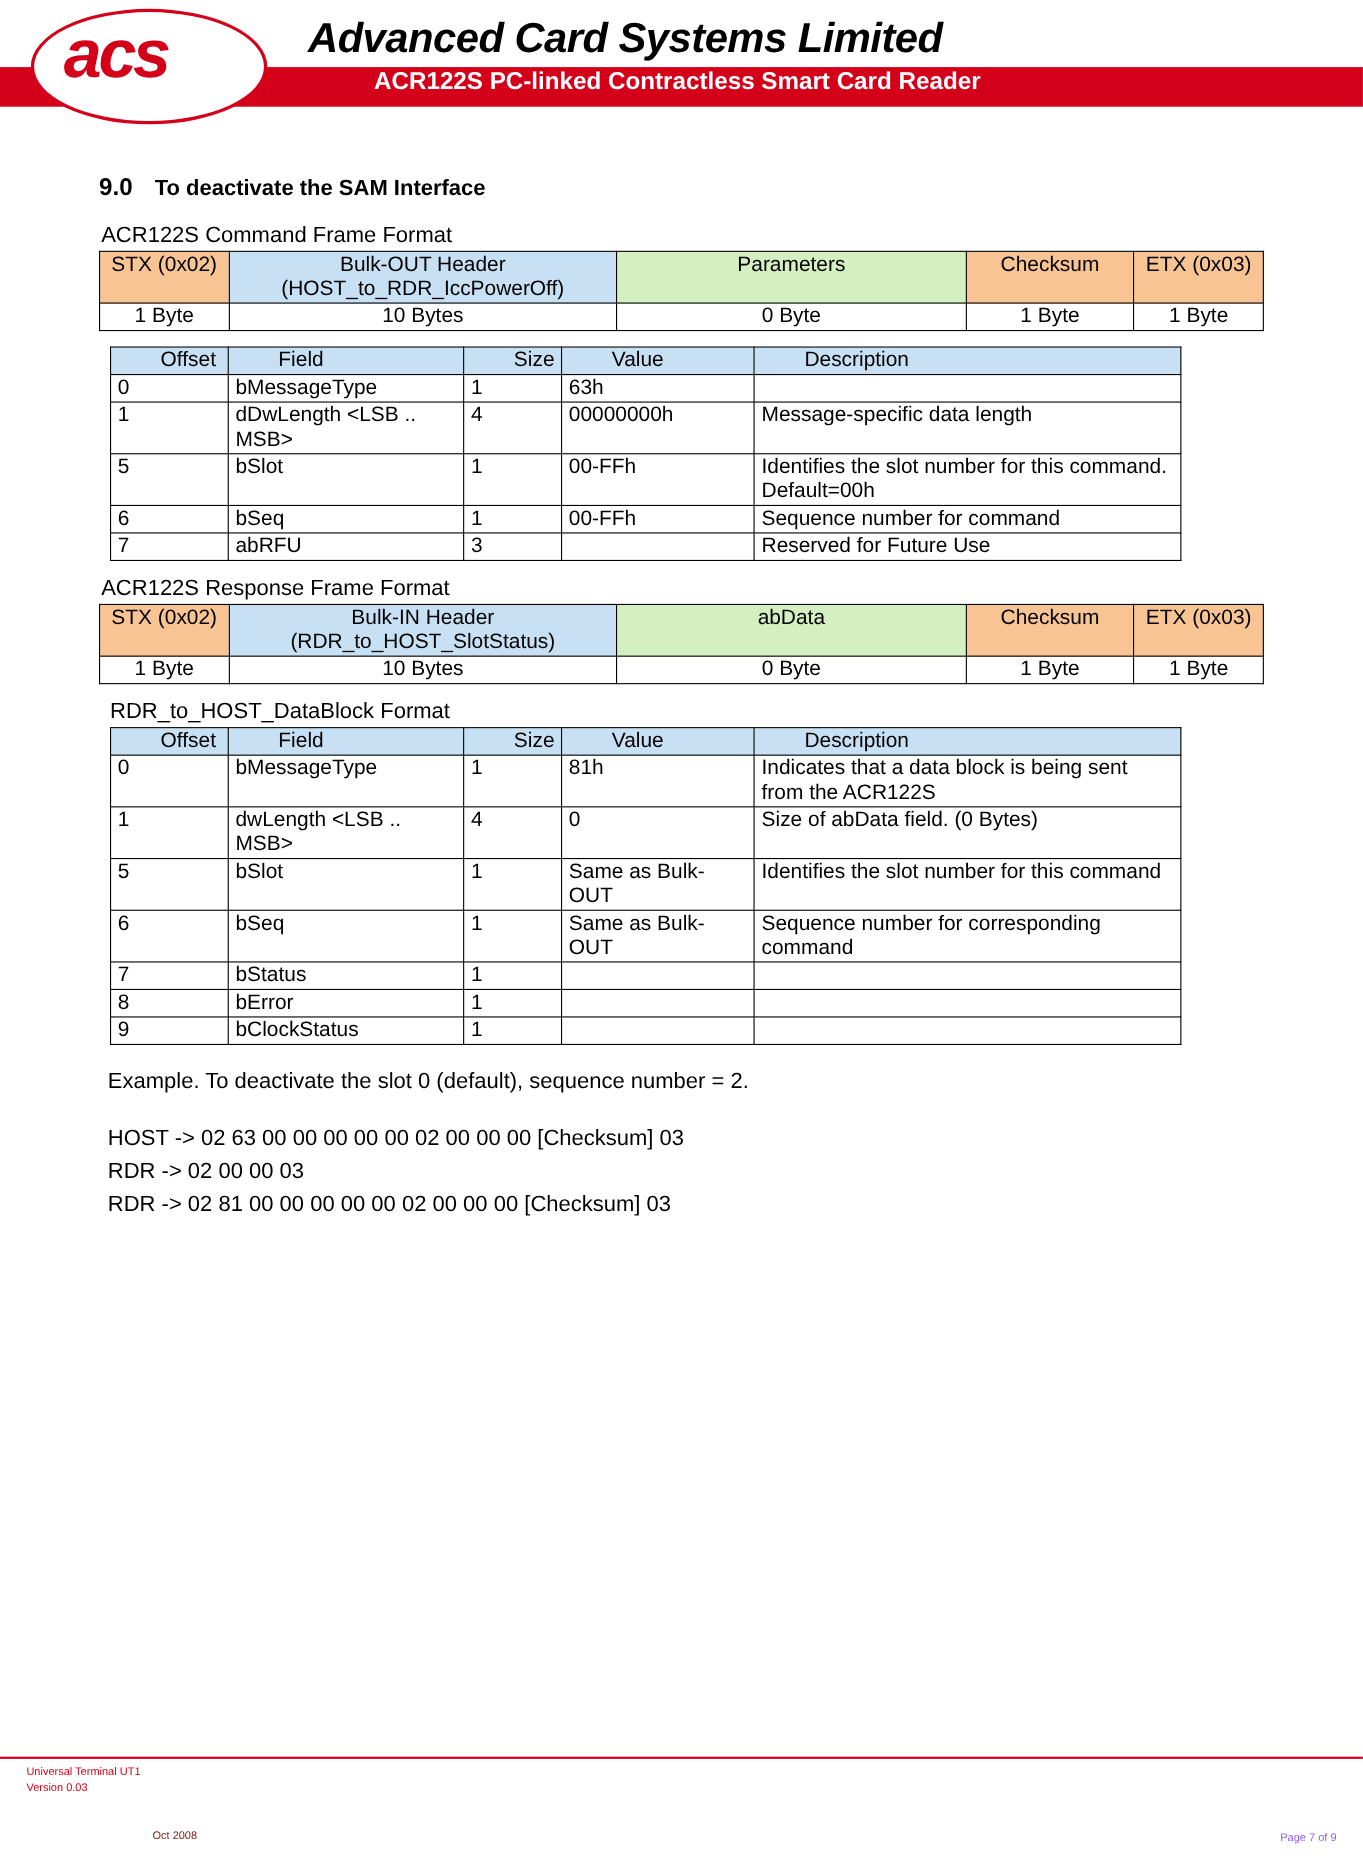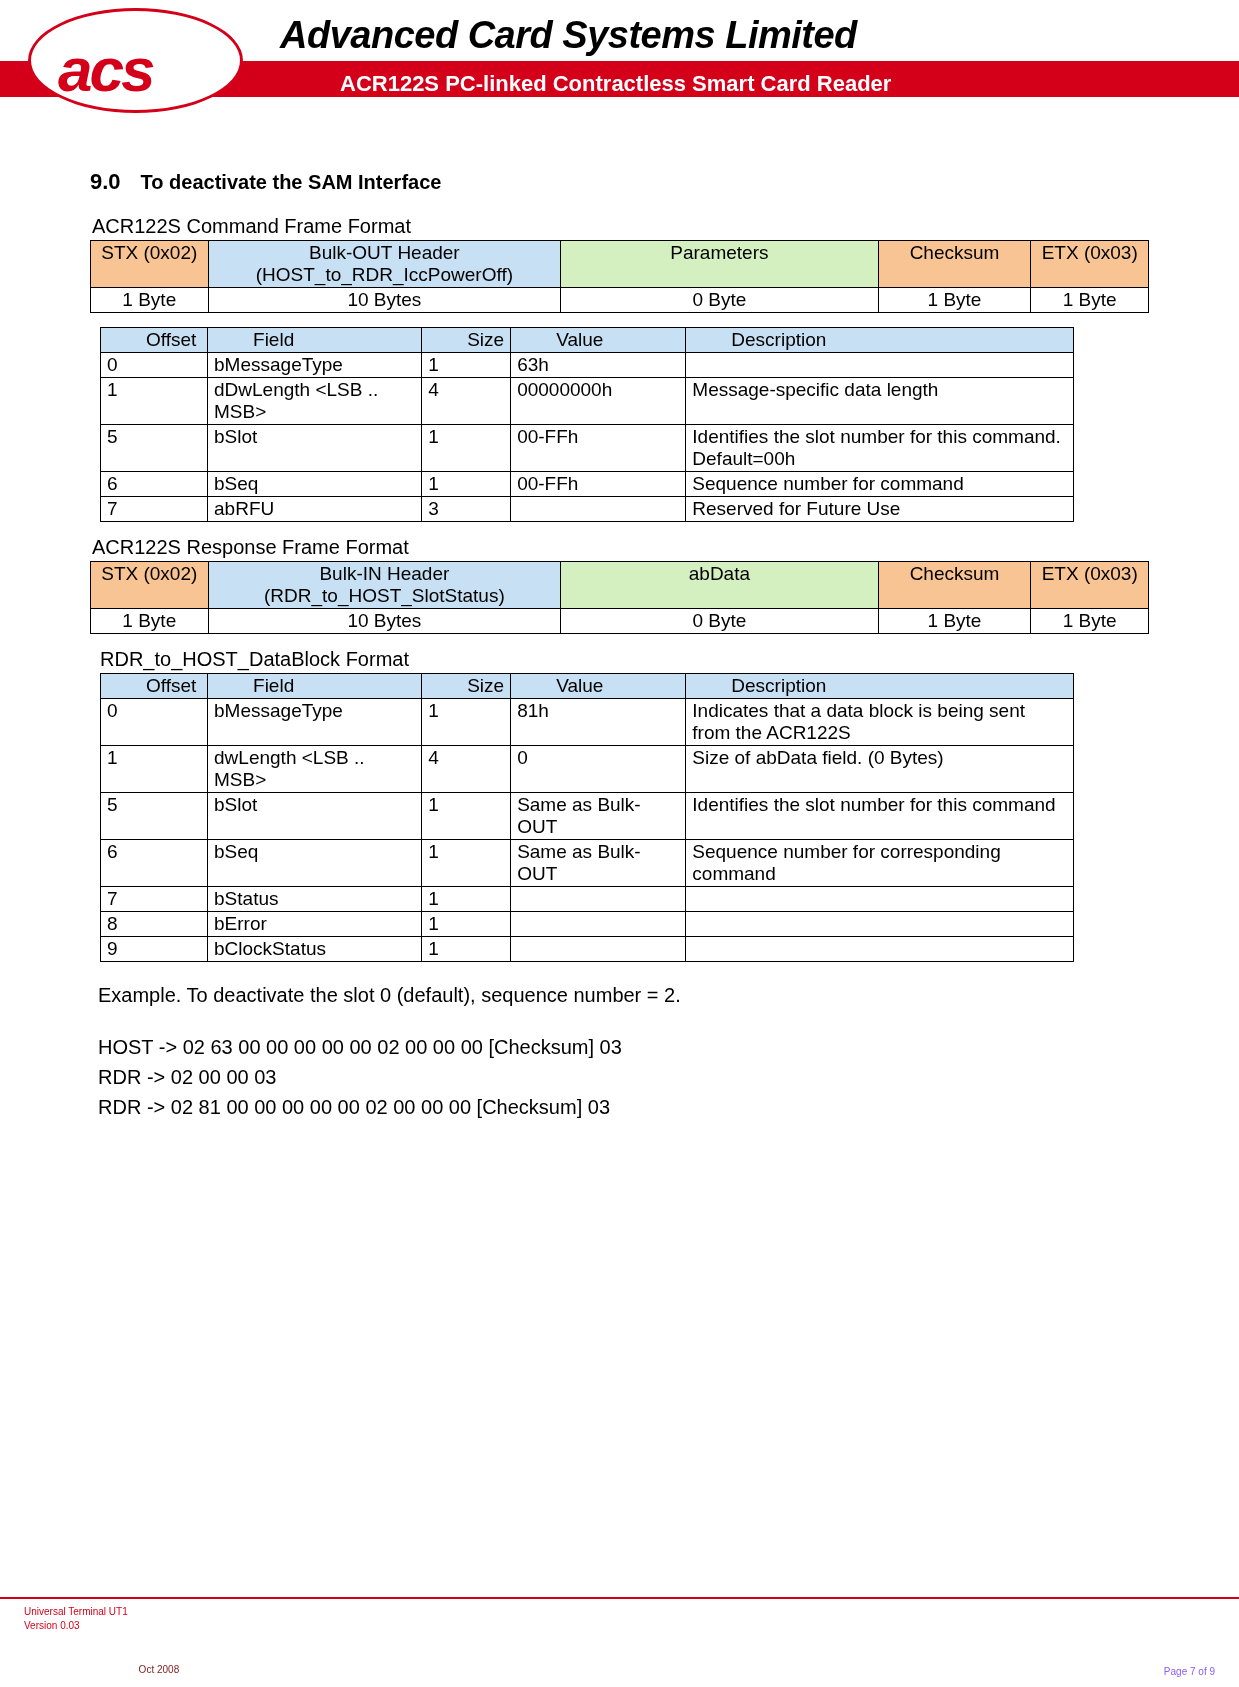--- a/index.html
+++ b/index.html
@@ -1,27 +1,27 @@
 <!DOCTYPE html>
 <html><head>
 <meta charset="utf-8">
 <style>
   * { box-sizing: border-box; margin: 0; padding: 0; }
   body { font-family: Arial, Helvetica, sans-serif; background: #fff; width: 1239px; }
   
   .header-wrap { position: relative; }
   .company-name { font-size: 38px; font-weight: bold; padding: 14px 0 4px 280px; font-style: italic; letter-spacing: -0.5px; }
-  .red-banner { background: #d4001a; color: #fff; height: 36px; display: flex; align-items: flex-end; }
+  .red-banner { background: #d4001a; color: #fff; height: 36px; display: flex; align-items: flex-start; }
   .banner-text { font-size: 22px; font-weight: bold; padding-left: 340px; }
   
   .logo-container { position: absolute; top: 8px; left: 28px; width: 220px; height: 110px; }
   .logo-ellipse { position: absolute; top: 0; left: 0; width: 215px; height: 105px; border: 3px solid #d4001a; border-radius: 50%; background: #fff; }
-  .logo-text { position: absolute; top: 26px; left: 30px; font-size: 62px; font-weight: bold; color: #d4001a; font-style: italic; letter-spacing: -3px; }
-  
-  .content { padding: 60px 90px 40px 90px; margin-top: 12px; }
+  .logo-text { position: absolute; top: 6px; left: 30px; font-size: 62px; font-weight: bold; color: #d4001a; font-style: italic; letter-spacing: -3px; }
+  
+  .content { padding: 60px 90px 40px 90px; }
   
   .section-head { display: flex; align-items: baseline; gap: 20px; margin-bottom: 20px; }
   .sec-num { font-size: 22px; font-weight: bold; }
   .sec-title { font-size: 20px; font-weight: bold; }
   
   .table-caption { font-size: 20px; margin: 14px 0 2px 2px; }
   
   table { border-collapse: collapse; width: 100%; font-size: 19px; margin-bottom: 14px; }
   td, th { border: 1px solid #000; padding: 1px 6px; text-align: left; vertical-align: top; font-weight: normal; }
   

